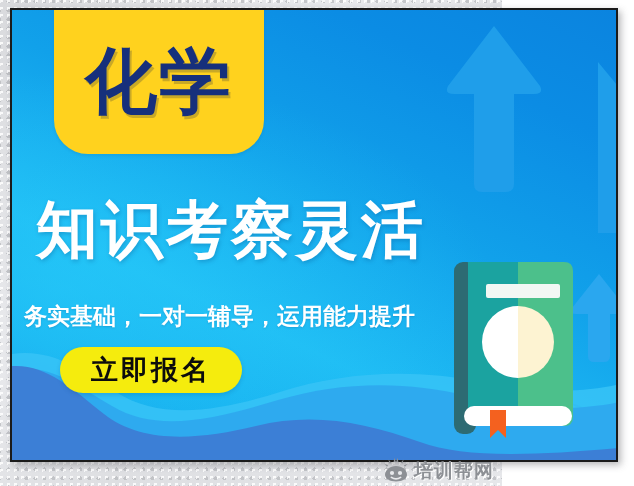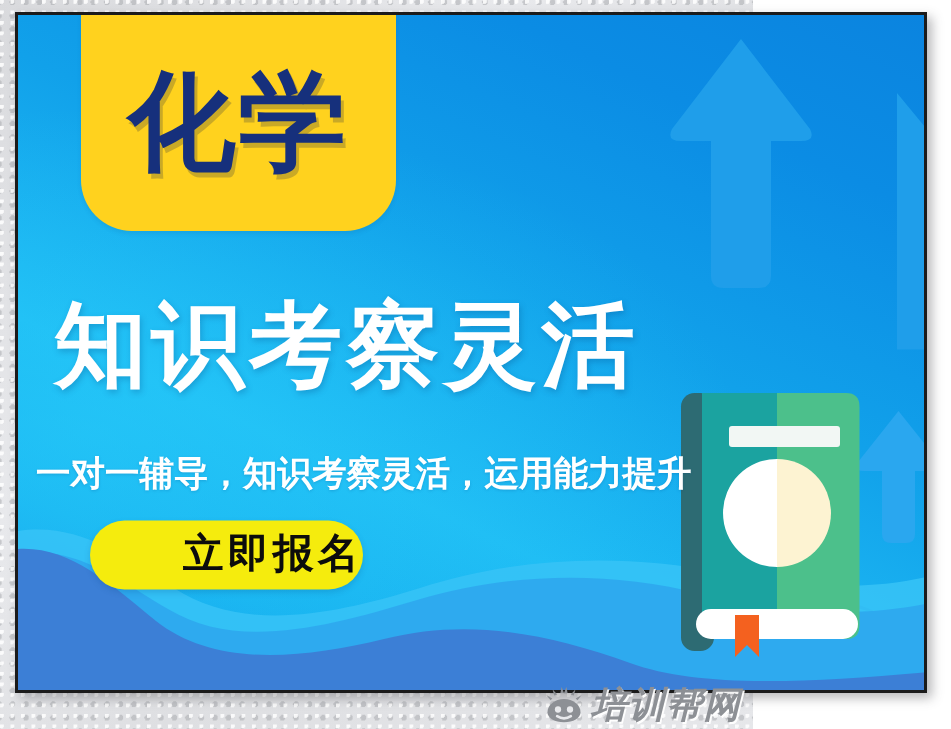--- a/index.html
+++ b/index.html
@@ -136,43 +136,42 @@
     padding: 0;
     box-shadow: 0 2px 4px rgba(0,60,120,.18);
   }
   #cta-label {
     display:block;
     font-size: 27px;
     line-height: 46px;
     font-weight: bold;
     color: #0c0c0c;
     letter-spacing: 3px;
-    text-align: right;
+    text-align: center;
     font-family: "DejaVu Sans", "Liberation Sans", sans-serif;
   }
 
   
   #watermark {
     position: absolute;
     right: 4px;
     bottom: 1px;
     height: 30px;
     display: flex;
     align-items: center;
     gap: 5px;
     padding: 0 4px;
   }
   #watermark-text {
-    font-size: 24px;
+    font-size: 19px;
     line-height: 26px;
     font-weight: bold;
     color: #8d9095;
     letter-spacing: 1px;
     text-shadow: 1px 1px 0 rgba(255,255,255,.95);
-    font-style: italic;
   }
   #watermark-icon { width: 26px; height: 24px; display:block; }
 </style>
 </head>
 <body>
 
 <div id="page">
 
   <div id="banner-frame">
 
@@ -230,21 +229,21 @@
         <path d="M38 152 H54 V180 L46 172 L38 180 Z" fill="#f4611f"></path>
       </svg>
     </div>
 
     <div id="subject-badge">
       <div id="subject-label">化学</div>
     </div>
 
     <div id="headline">知识考察灵活</div>
 
-    <div id="subtitle">一对一辅导，知识考察灵活，运用能力提升</div>
+    <div id="subtitle">务实基础，一对一辅导，运用能力提升</div>
 
     <button id="cta-button">
       <span id="cta-label">立即报名</span>
     </button>
 
   </div>
 
   <div id="watermark">
     <span id="watermark-icon-wrap">
       <svg id="watermark-icon" viewBox="0 0 26 24" aria-hidden="true">

